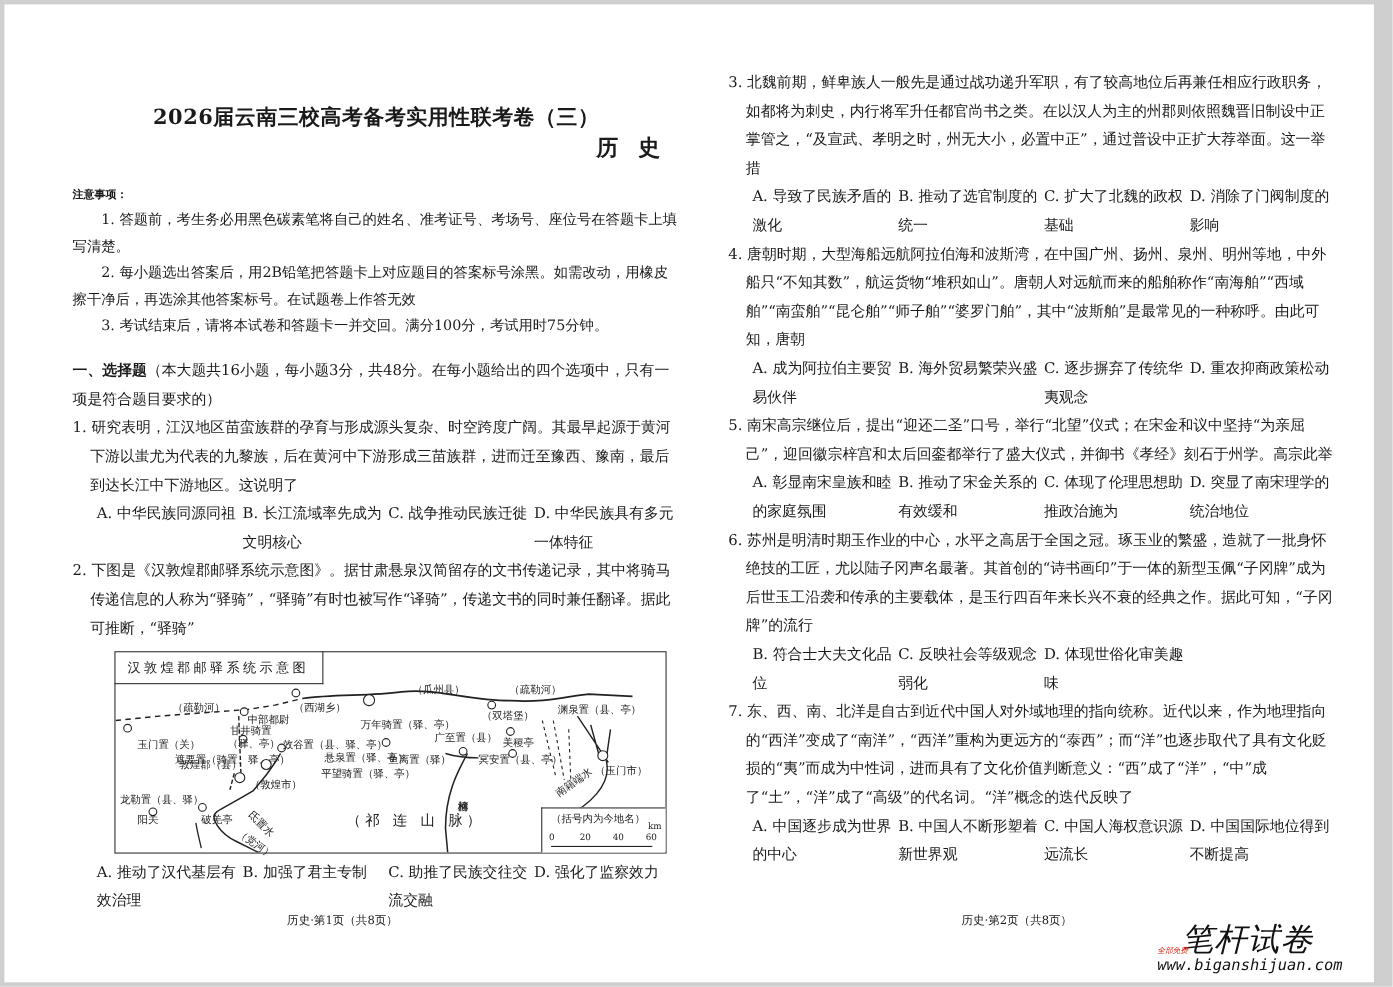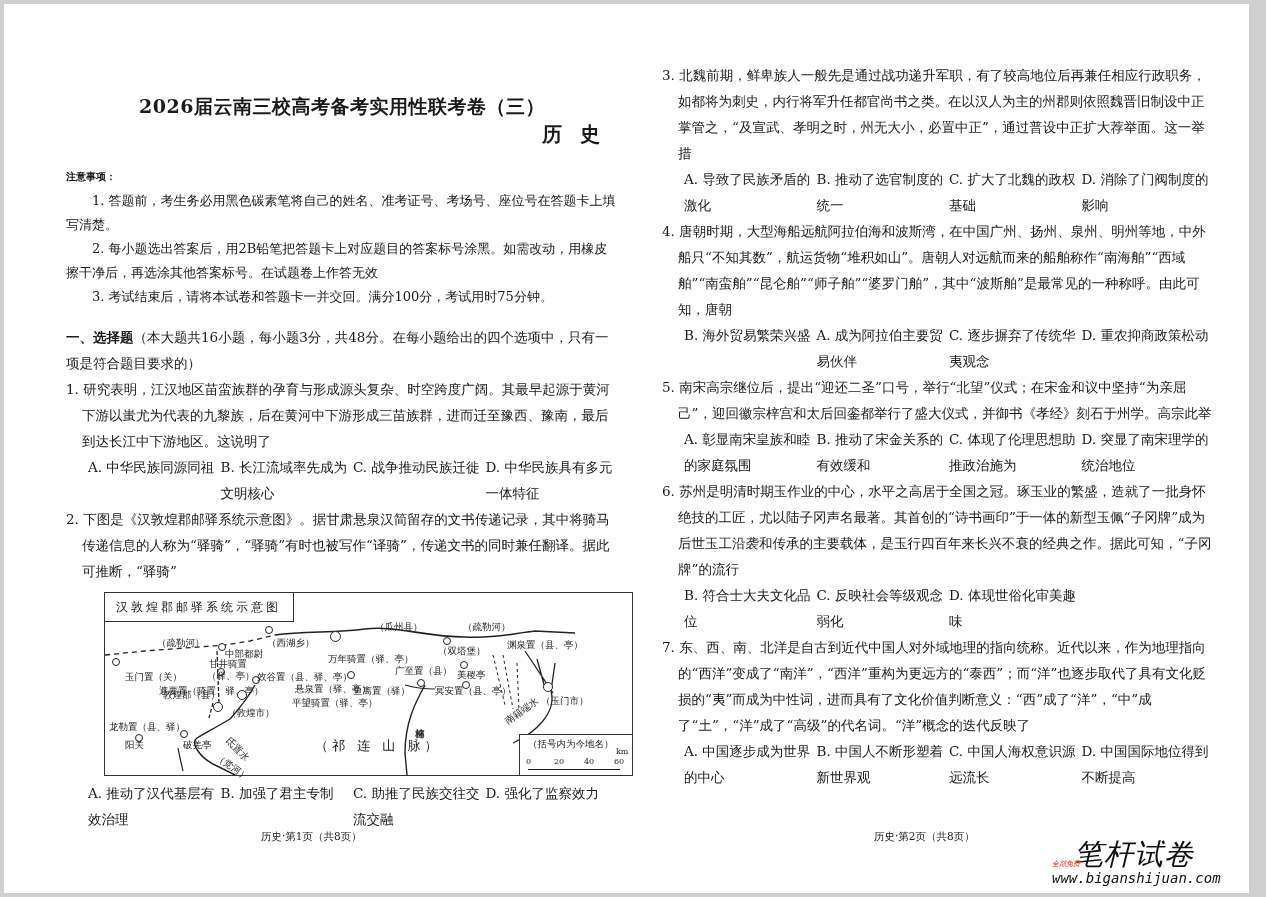--- a/index.html
+++ b/index.html
@@ -14,21 +14,21 @@
   .p{font-size:13.5px;line-height:26px;margin:0;}
   .notice-head{position:absolute;top:166px;left:0;font-size:10px;font-weight:bold;}
   .notice{position:absolute;top:185px;left:0;width:552px;}
   .notice .p{text-indent:2em;line-height:24px;font-size:13px;}
   .section{position:absolute;top:320px;left:0;width:552px;}
   .q{position:relative;}
   .q .stem{padding-left:16px;text-indent:-16px;}
   .opts{display:grid;grid-template-columns:1fr 1fr 1fr 1fr;padding-left:22px;}
   .opts .p{line-height:26px;}
   .bold{font-weight:bold;}
-  .map{position:relative;margin:8px 0 4px 38px;width:500px;height:182px;border:1.5px solid #333;background:#fff;padding-left:27px;}
+  .map{position:relative;margin:8px 0 4px 38px;width:500px;height:182px;border:1.5px solid #333;background:#fff;}
   .map-title{position:absolute;left:-1px;top:-1px;width:190px;height:30px;border:1.5px solid #333;border-left:none;border-top:none;
              font-size:12px;letter-spacing:3px;line-height:30px;padding-left:12px;box-sizing:border-box;}
   .ml{position:absolute;font-size:9.5px;white-space:nowrap;color:#222;}
   .legend{position:absolute;right:0;bottom:0;width:112px;height:40px;border-top:1.5px solid #333;border-left:1.5px solid #333;background:#fff;}
   .footer{position:absolute;top:826px;font-size:10.5px;}
   .wm{position:absolute;left:1048px;top:835px;font-style:italic;}
   .wm-title{font-family:"DejaVu Sans","Liberation Sans",sans-serif;font-size:29px;letter-spacing:1px;color:#111;margin-left:22px;line-height:30px;}
   .wm-free{position:absolute;left:0;top:20px;font-size:7px;color:#d21;font-family:"DejaVu Sans",sans-serif;}
   .wm-url{font-family:"DejaVu Sans Mono","Liberation Mono",monospace;font-size:14px;color:#111;line-height:18px;}
   .ring{position:absolute;width:6px;height:6px;border:1.5px solid #222;border-radius:50%;background:#fff;}
@@ -155,22 +155,22 @@
       <div class="opts">
         <p class="p">A. 导致了民族矛盾的激化</p>
         <p class="p">B. 推动了选官制度的统一</p>
         <p class="p">C. 扩大了北魏的政权基础</p>
         <p class="p">D. 消除了门阀制度的影响</p>
       </div>
     </div>
     <div class="q">
       <p class="p stem">4. 唐朝时期，大型海船远航阿拉伯海和波斯湾，在中国广州、扬州、泉州、明州等地，中外船只“不知其数”，航运货物“堆积如山”。唐朝人对远航而来的船舶称作“南海舶”“西域舶”“南蛮舶”“昆仑舶”“师子舶”“婆罗门舶”，其中“波斯舶”是最常见的一种称呼。由此可知，唐朝</p>
       <div class="opts">
+        <p class="p">A. 成为阿拉伯主要贸易伙伴</p>
         <p class="p">B. 海外贸易繁荣兴盛</p>
-        <p class="p">A. 成为阿拉伯主要贸易伙伴</p>
         <p class="p">C. 逐步摒弃了传统华夷观念</p>
         <p class="p">D. 重农抑商政策松动</p>
       </div>
     </div>
     <div class="q">
       <p class="p stem">5. 南宋高宗继位后，提出“迎还二圣”口号，举行“北望”仪式；在宋金和议中坚持“为亲屈己”，迎回徽宗梓宫和太后回銮都举行了盛大仪式，并御书《孝经》刻石于州学。高宗此举</p>
       <div class="opts">
         <p class="p">A. 彰显南宋皇族和睦的家庭氛围</p>
         <p class="p">B. 推动了宋金关系的有效缓和</p>
         <p class="p">C. 体现了伦理思想助推政治施为</p>

